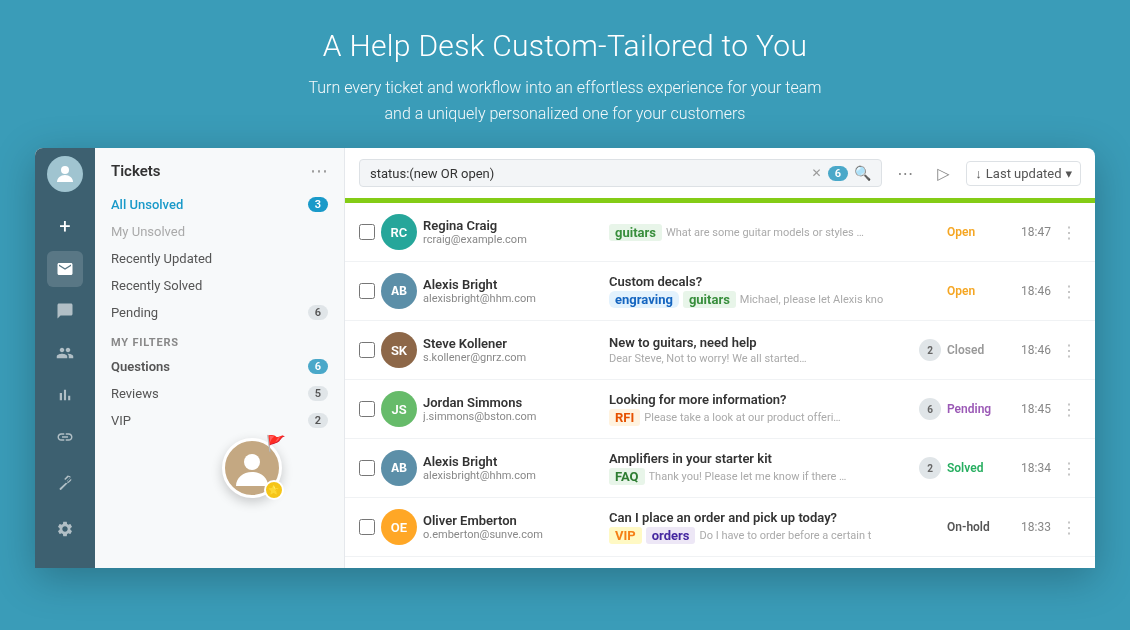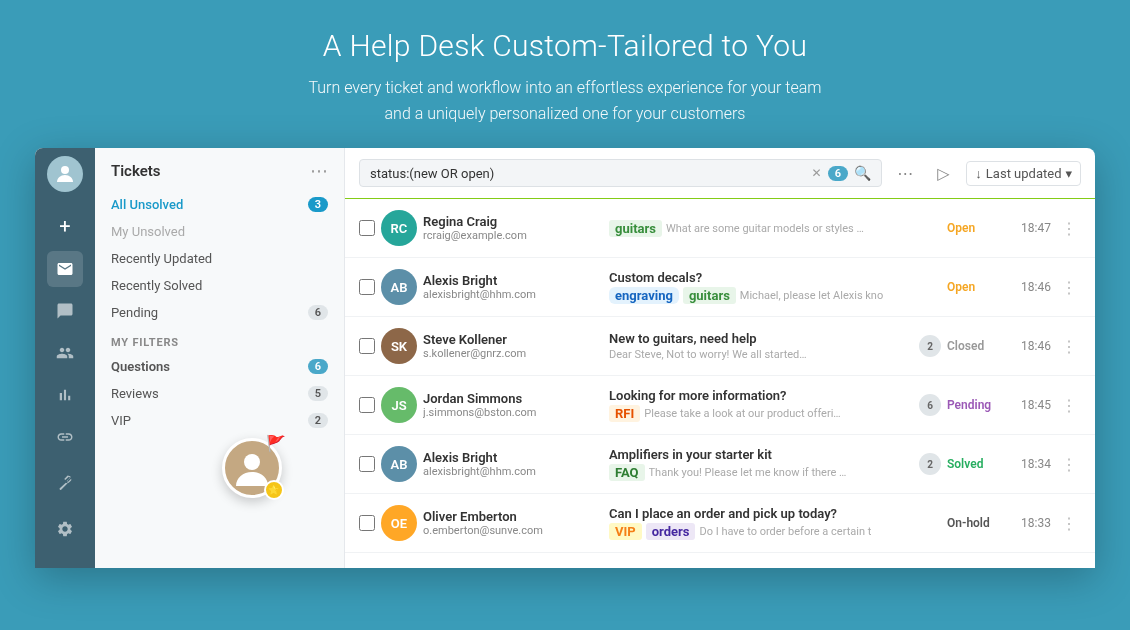--- a/index.html
+++ b/index.html
@@ -148,21 +148,21 @@
     .main-content {
       flex: 1;
       display: flex;
       flex-direction: column;
       overflow: hidden;
     }
     .toolbar {
       display: flex;
       align-items: center;
       padding: 10px 14px;
-      border-bottom: 1px solid #84cc16;
+      border-bottom: 5px solid #84cc16;
       gap: 8px;
       flex-shrink: 0;
     }
     .search-bar {
       flex: 1;
       display: flex;
       align-items: center;
       background: #f3f5f7;
       border: 1px solid #dde1e5;
       border-radius: 4px;
@@ -384,21 +384,21 @@
       font-size: 9px;
     }
     .popup-flag {
       position: absolute;
       top: -4px;
       right: -4px;
       font-size: 16px;
     }
     
     .av-teal { background: #26a69a; }
-    .av-blue { background: #5c8fa8; }
+    .av-blue { background: #5c8fa8; font-family: Liberation Mono, monospace; }
     .av-brown { background: #8d6748; }
     .av-green { background: #66bb6a; }
     .av-orange { background: #ffa726; }
   </style>
 </head>
 <body>
 
 <div class="hero-section">
   <h1 class="hero-title">A Help Desk Custom-Tailored to You</h1>
   <p class="hero-subtitle">

